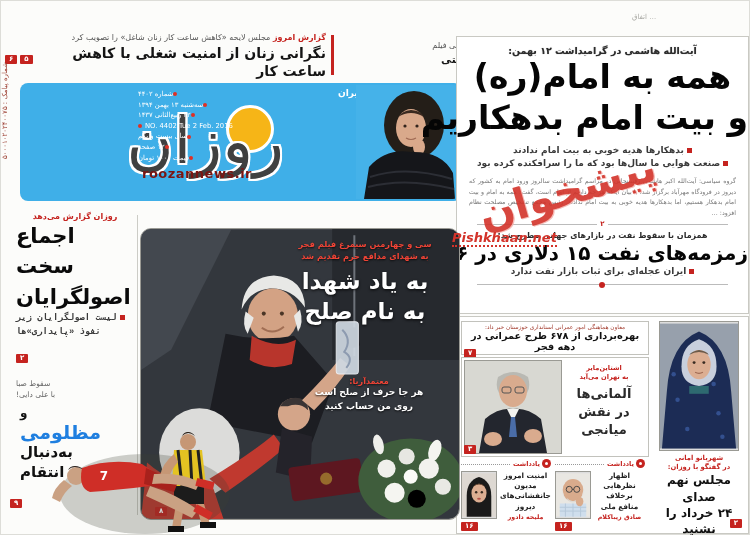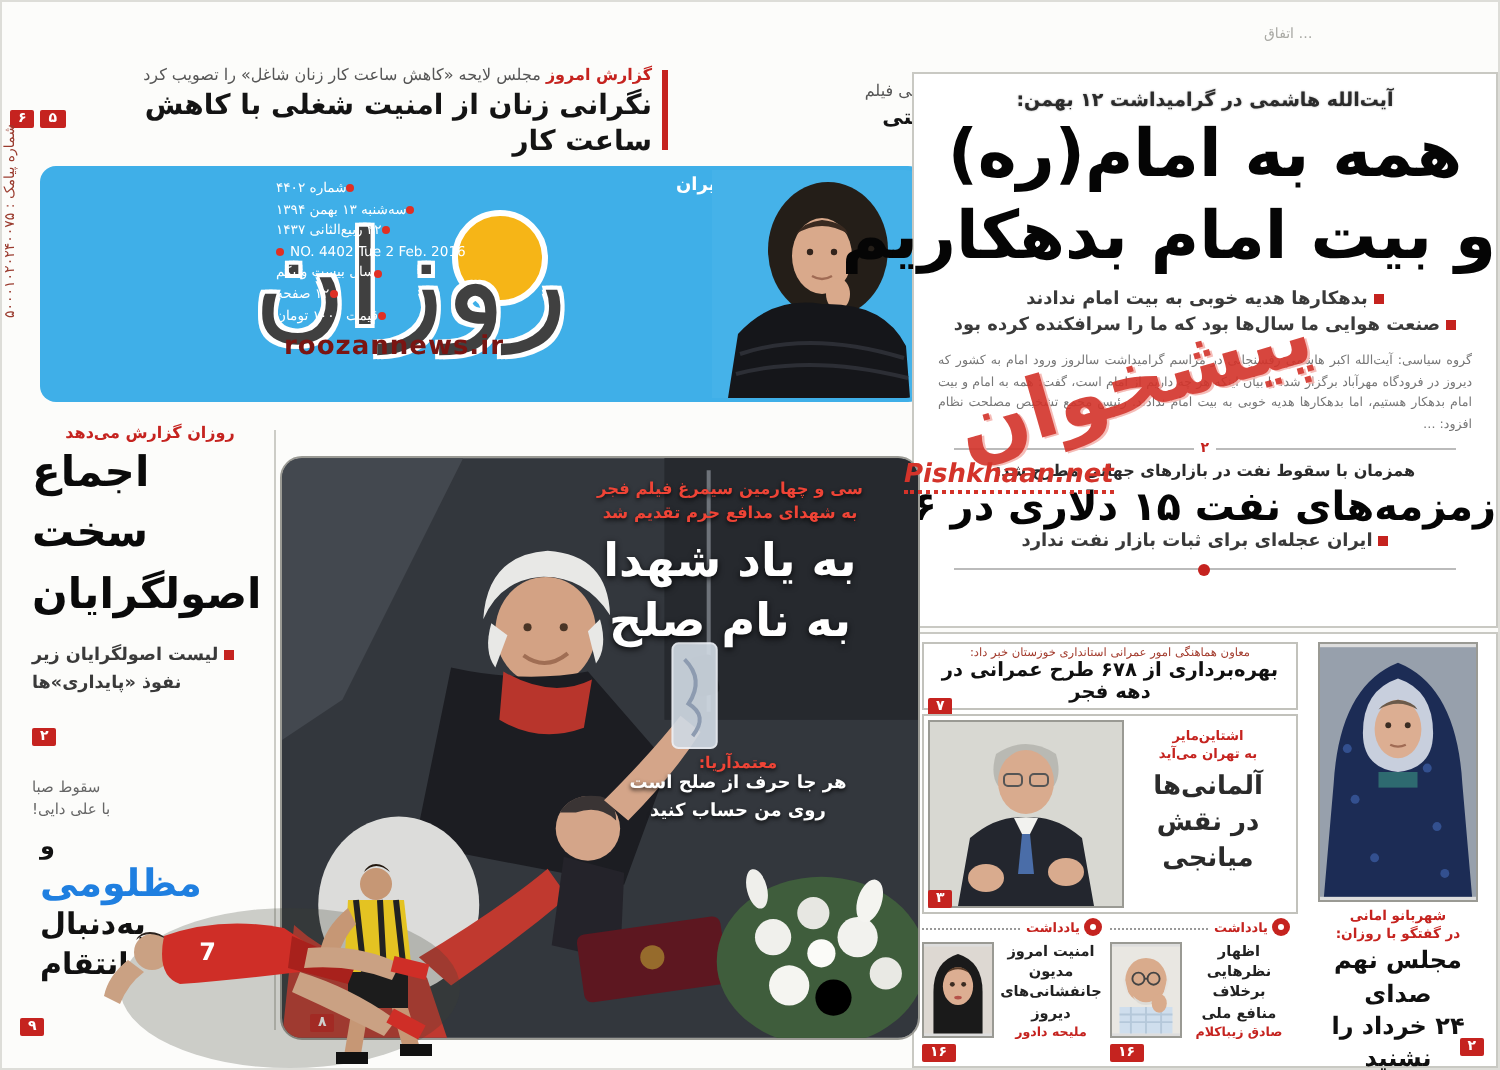--- a/index.html
+++ b/index.html
@@ -81,21 +81,21 @@
   #main-photo .ov{position:absolute;right:4px;top:10px;width:180px;text-align:center;}
   .ph-kick{font-size:8.2px;font-weight:800;color:#ef4436;line-height:1.45;text-shadow:0 1px 2px rgba(0,0,0,.75);}
   .ph-h{font-size:23px;font-weight:900;color:#fff;line-height:1.3;text-shadow:0 1px 3px rgba(0,0,0,.85);}
   #main-photo .quote{position:absolute;right:10px;top:148px;width:160px;text-align:center;}
   .q-author{font-size:8px;font-weight:800;color:#ef4436;text-shadow:0 1px 2px rgba(0,0,0,.7);}
   .q-line{font-size:9px;font-weight:800;color:#fff;line-height:1.5;text-shadow:0 1px 2px rgba(0,0,0,.8);}
   
   #left-col{left:6px;top:212px;width:128px;}
   #left-col .kick{font-size:8px;font-weight:800;color:#c5231f;margin-left:10px;text-align:center;}
   #left-col .h{font-size:21px;font-weight:900;color:#0a0a0a;line-height:1.45;text-align:left;margin-left:10px;}
-  #left-col .bl{margin-top:10px;font-size:8.8px;font-weight:700;color:#3a3a3a;line-height:1.5;text-align:left;margin-left:10px;}
+  #left-col .bl{font-size:8.8px;font-weight:700;color:#3a3a3a;line-height:1.5;text-align:left;margin-left:10px;font-family:Liberation Mono, monospace;}
   #left-col .sub{margin-top:14px;font-size:7.5px;color:#666;line-height:1.5;text-align:left;margin-left:10px;}
   .bw1{font-size:19px;font-weight:900;color:#e02a20;line-height:1.2;}
   .bw2{font-size:12px;font-weight:900;color:#111;line-height:1.2;}
   .bw3{font-size:19px;font-weight:900;color:#1f7fe0;line-height:1.2;}
   .bw4{font-size:15px;font-weight:900;color:#111;line-height:1.3;}
   #left-col .bigs{margin-top:6px;text-align:left;margin-left:14px;}
   
   #sms{left:1px;top:62px;height:300px;writing-mode:vertical-rl;transform:rotate(180deg);
        font-size:7px;color:#9a3b2e;letter-spacing:1px;}
   #corner-frag{right:8px;top:13px;font-size:7px;color:#a9a9a4;width:110px;text-align:left;white-space:nowrap;overflow:hidden;}

